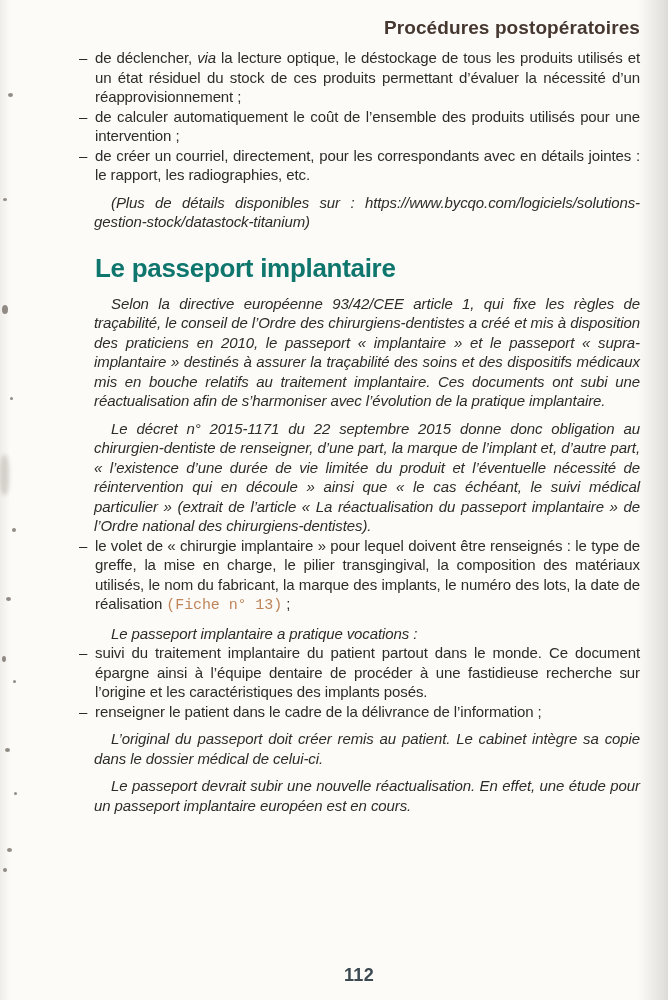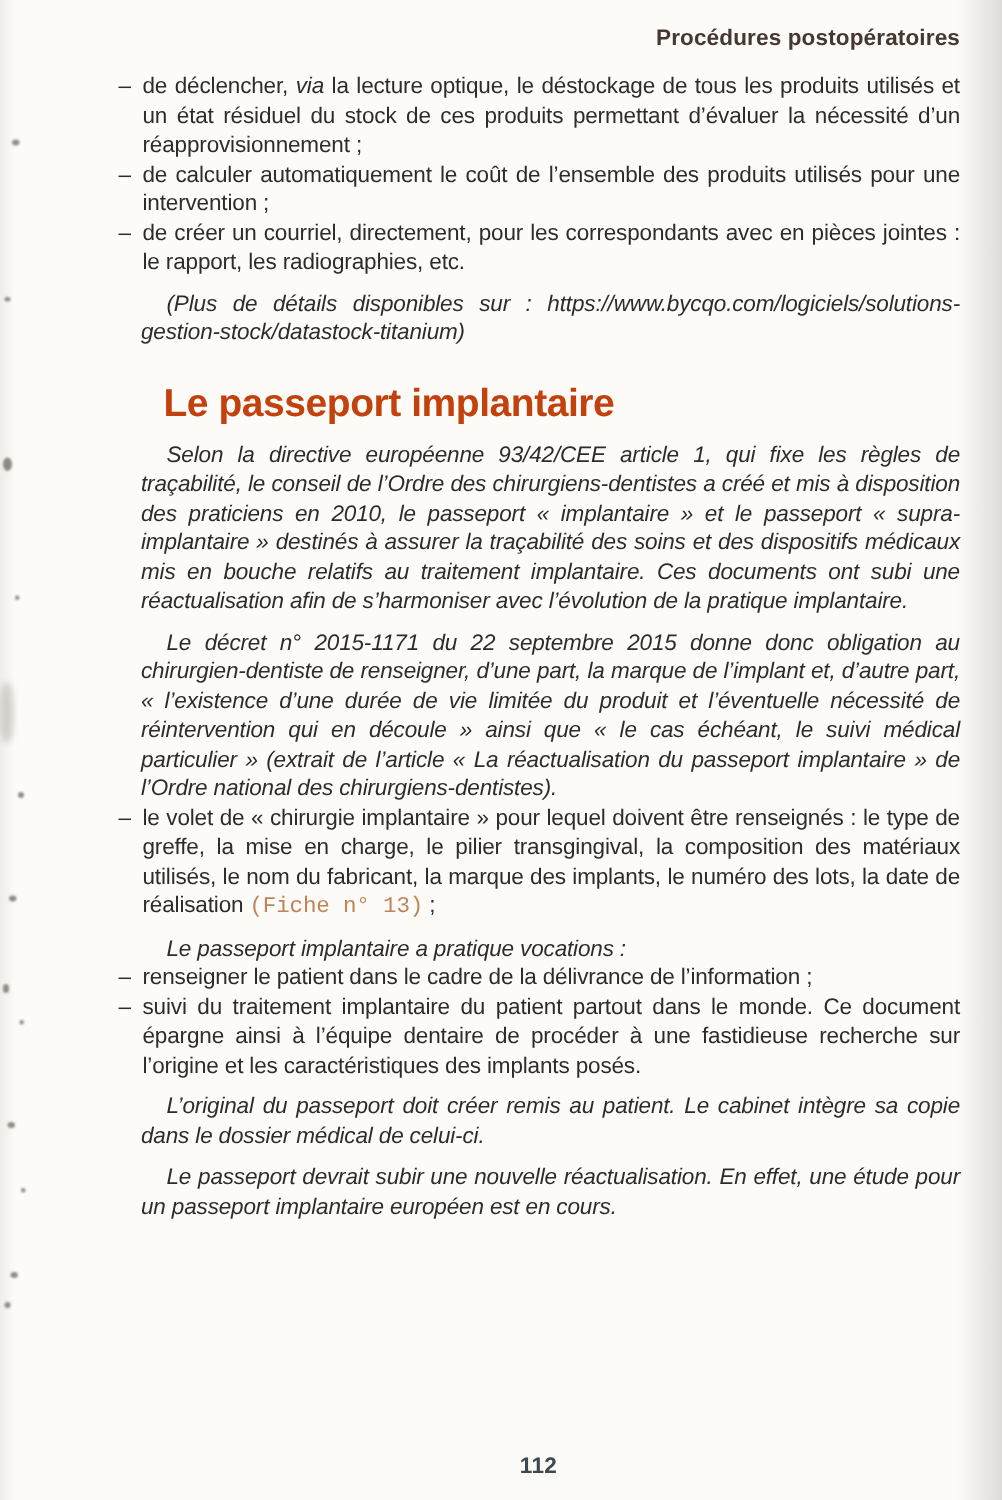--- a/index.html
+++ b/index.html
@@ -31,21 +31,21 @@
     position:absolute;background:#6e675f;border-radius:50%;
     filter:blur(0.6px);opacity:0.75;
   }
   .smudge{
     position:absolute;background:#aaa39a;border-radius:40%;
     filter:blur(2px);opacity:0.45;
   }
 
   .running-head{
     position:absolute;top:17px;right:28px;
-    font-size:15px;font-weight:700;color:#463831;
+    font-size:19px;font-weight:700;color:#463831;
     letter-spacing:0.1px;
   }
 
   .content{
     position:absolute;top:48px;left:78px;width:562px;
     font-size:15px;line-height:19.5px;
     letter-spacing:-0.1px;
   }
   .content p{
     margin:8px 0 0 16px;
@@ -61,32 +61,32 @@
     position:relative;
     padding-left:17px;
     text-align:justify;
   }
   ul.dash-list li::before{
     content:"\2013";
     position:absolute;left:1px;top:0;
     color:#2e2c2a;
   }
   h1.section-title{
-    margin:21px 0 11px 31px;
+    margin:21px 0 11px 17px;
     font-size:26px;line-height:30px;
     font-weight:700;
-    color:#c2410c;
+    color:#0f766e;
     letter-spacing:-0.3px;
   }
   em{}
   .fiche{color:#bf8458;font-family:Liberation Mono, monospace;}
   .page-num{
     position:absolute;bottom:14px;left:78px;width:562px;
     text-align:center;
-    font-size:15px;font-weight:700;color:#3c4950;
+    font-size:18px;font-weight:700;color:#3c4950;
     letter-spacing:0.3px;
   }
 </style>
 </head>
 <body>
 
 <div class="page">
 
   <div class="edge-shadow-right"></div>
   <div class="edge-shadow-left"></div>
@@ -104,39 +104,39 @@
   <div class="speck" style="left:7px;top:848px;width:5px;height:4px;"></div>
   <div class="speck" style="left:3px;top:868px;width:4px;height:4px;"></div>
 
   <div class="running-head">Procédures postopératoires</div>
 
   <div class="content">
 
     <ul class="dash-list">
       <li><span>de déclencher, </span><em>via</em><span> la lecture optique, le déstockage de tous les produits utilisés et un état résiduel du stock de ces produits permettant d’évaluer la nécessité d’un réapprovisionnement ;</span></li>
       <li><span>de calculer automatiquement le coût de l’ensemble des produits utilisés pour une intervention ;</span></li>
-      <li><span>de créer un courriel, directement, pour les correspondants avec en pièces jointes : le rapport, les radiographies, etc.</span></li>
+      <li><span>de créer un courriel, directement, pour les correspondants avec en détails jointes : le rapport, les radiographies, etc.</span></li>
     </ul>
 
     <p>(Plus de détails disponibles sur : https://www.bycqo.com/logiciels/solutions-gestion-stock/datastock-titanium)</p>
 
     <h1 class="section-title">Le passeport implantaire</h1>
 
     <p>Selon la directive européenne 93/42/CEE article 1, qui fixe les règles de traçabilité, le conseil de l’Ordre des chirurgiens-dentistes a créé et mis à disposition des praticiens en 2010, le passeport « implantaire » et le passeport « supra-implantaire » destinés à assurer la traçabilité des soins et des dispositifs médicaux mis en bouche relatifs au traitement implantaire. Ces documents ont subi une réactualisation afin de s’harmoniser avec l’évolution de la pratique implantaire.</p>
 
     <p>Le décret n° 2015-1171 du 22 septembre 2015 donne donc obligation au chirurgien-dentiste de renseigner, d’une part, la marque de l’implant et, d’autre part, « l’existence d’une durée de vie limitée du produit et l’éventuelle nécessité de réintervention qui en découle » ainsi que « le cas échéant, le suivi médical particulier » (extrait de l’article « La réactualisation du passeport implantaire » de l’Ordre national des chirurgiens-dentistes).</p>
 
     <ul class="dash-list">
       <li><span>le volet de « chirurgie implantaire » pour lequel doivent être renseignés : le type de greffe, la mise en charge, le pilier transgingival, la composition des matériaux utilisés, le nom du fabricant, la marque des implants, le numéro des lots, la date de réalisation </span><span class="fiche">(Fiche n° 13)</span><span> ;</span></li>
     </ul>
 
     <p class="intro">Le passeport implantaire a pratique vocations :</p>
     <ul class="dash-list">
+      <li><span>suivi du traitement implantaire du patient partout dans le monde. Ce document épargne ainsi à l’équipe dentaire de procéder à une fastidieuse recherche sur l’origine et les caractéristiques des implants posés.</span></li>
       <li><span>renseigner le patient dans le cadre de la délivrance de l’information ;</span></li>
-      <li><span>suivi du traitement implantaire du patient partout dans le monde. Ce document épargne ainsi à l’équipe dentaire de procéder à une fastidieuse recherche sur l’origine et les caractéristiques des implants posés.</span></li>
     </ul>
 
     <p>L’original du passeport doit créer remis au patient. Le cabinet intègre sa copie dans le dossier médical de celui-ci.</p>
 
     <p>Le passeport devrait subir une nouvelle réactualisation. En effet, une étude pour un passeport implantaire européen est en cours.</p>
 
   </div>
 
   <div class="page-num">112</div>
 

